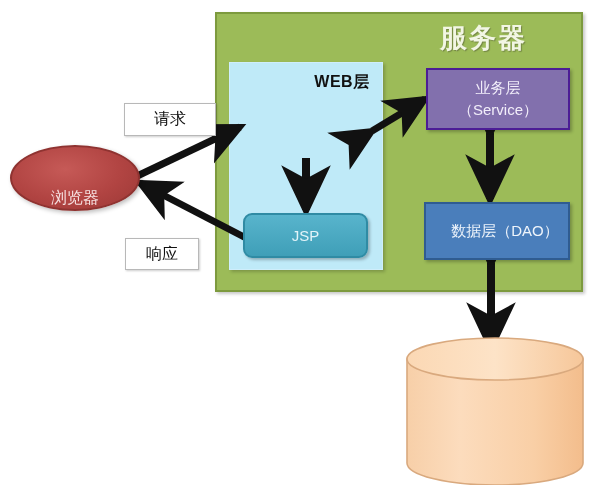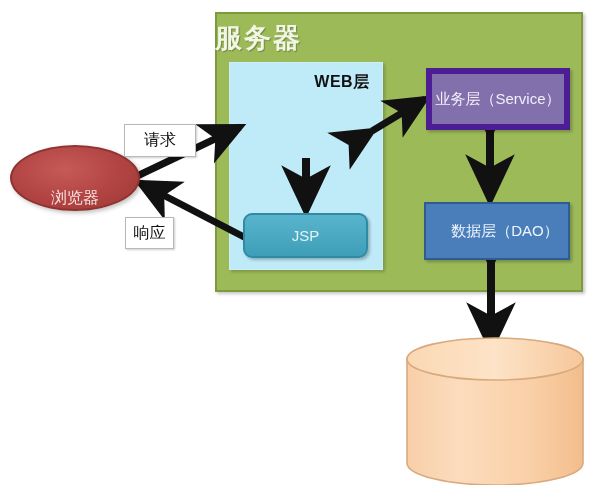--- a/index.html
+++ b/index.html
@@ -28,21 +28,21 @@
     background: #9cbb58;
     border: 2px solid #7d9a3e;
     box-shadow: 2px 2px 3px rgba(0,0,0,0.22);
     box-sizing: border-box;
   }
   .server-title {
     position: absolute;
     left: 215px;
     top: 20px;
     width: 312px;
-    text-align: left;
+    text-align: right;
     font-size: 27px;
     font-weight: bold;
     color: #f2f6e4;
     letter-spacing: 2px;
     text-shadow: 1px 1px 1px rgba(80,90,50,0.55);
     z-index: 6;
   }
 
   
   .web-box {
@@ -104,25 +104,25 @@
     color: #e3f4f9;
     font-size: 15px;
     box-shadow: 2px 2px 3px rgba(0,0,0,0.25);
   }
   .service-box {
     left: 426px;
     top: 68px;
     width: 144px;
     height: 62px;
     background: #8270ad;
-    border: 6px solid #4c1d95;
+    border: 2px solid #4c1d95;
     color: #f2eefa;
     font-size: 15px;
     line-height: 1.45;
-    flex-direction: row;
+    flex-direction: column;
     box-shadow: 2px 2px 3px rgba(0,0,0,0.25);
   }
   .dao-box {
     left: 424px;
     top: 202px;
     width: 146px;
     height: 58px;
     background: #4a7ebb;
     border: 2px solid #2f5c91;
     color: #eef4fb;
@@ -158,22 +158,22 @@
     border: 1px solid #b8b8b8;
     display: flex;
     align-items: center;
     justify-content: center;
     color: #111111;
     font-size: 16px;
     box-sizing: border-box;
     box-shadow: 1px 1px 2px rgba(0,0,0,0.2);
     z-index: 7;
   }
-  .request-label { left: 124px; top: 124px; width: 72px; height: 33px; }
-  .response-label { left: 125px; top: 217px; width: 49px; height: 32px; }
+  .request-label { left: 124px; top: 103px; width: 92px; height: 33px; }
+  .response-label { left: 125px; top: 238px; width: 74px; height: 32px; }
 
   
   .db-cylinder {
     position: absolute;
     left: 405px;
     top: 337px;
     width: 180px;
     height: 148px;
     z-index: 4;
   }

